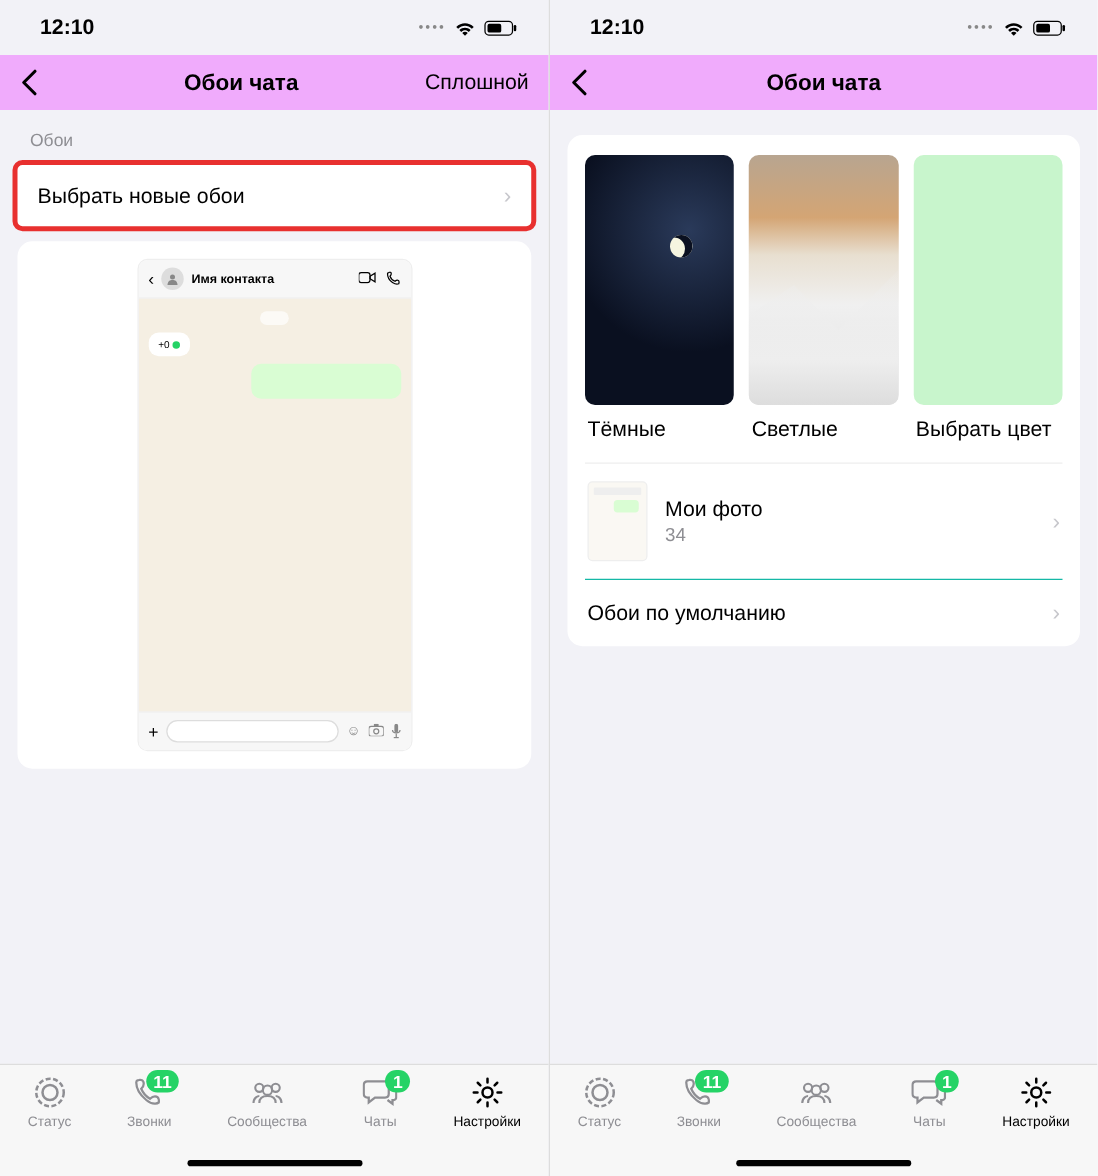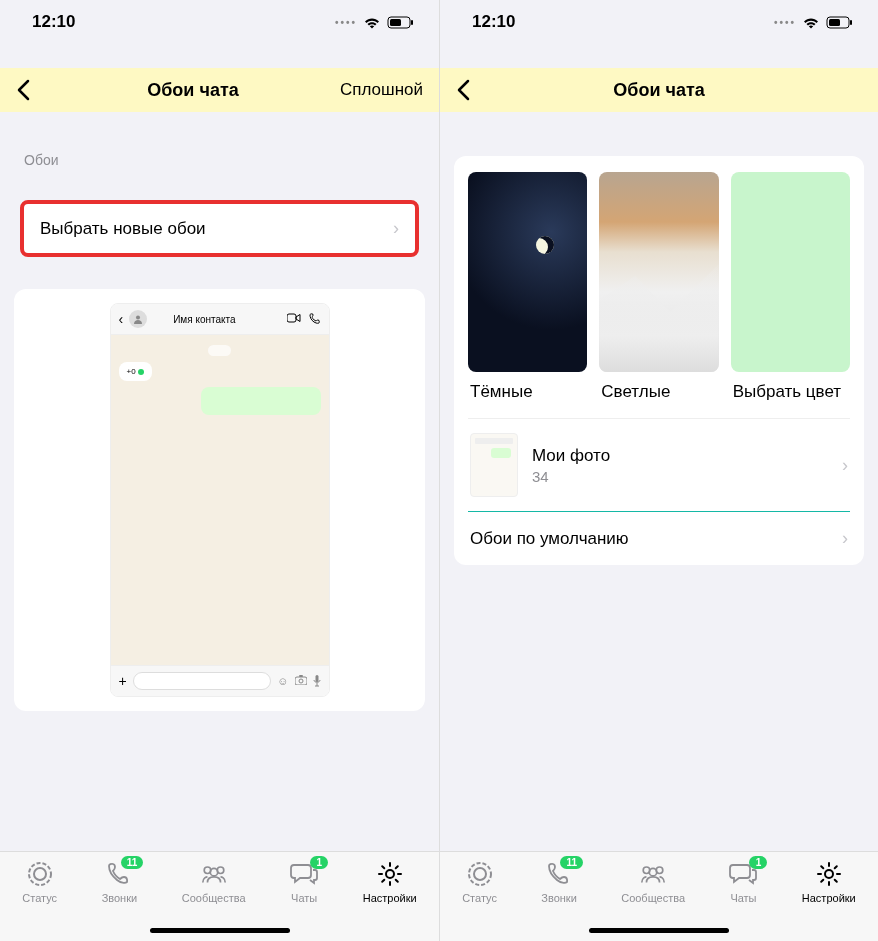--- a/index.html
+++ b/index.html
@@ -1,45 +1,45 @@
 <!DOCTYPE html>
 <html><head>
 <meta charset="utf-8">
 <style>
 * { box-sizing: border-box; margin: 0; padding: 0; }
 body { font-family: -apple-system, BlinkMacSystemFont, "Segoe UI", sans-serif; background: #fff; display: flex; }
-.screen { width: 439px; height: 941px; background: #f2f2f7; position: relative; display: flex; flex-direction: column; gap: 24px; }
+.screen { width: 439px; height: 941px; background: #f2f2f7; position: relative; display: flex; flex-direction: column; }
 .screen + .screen { border-left: 1px solid #ddd; }
 
 
 .status-bar { height: 44px; display: flex; justify-content: space-between; align-items: center; padding: 0 24px 0 32px; background: #f2f2f7; font-size: 17px; font-weight: 600; }
 .status-right { display: flex; align-items: center; gap: 6px; }
 .dots { letter-spacing: 2px; color: #888; font-size: 10px; }
 
 
-.nav-header { height: 44px; display: flex; align-items: center; padding: 0 16px; background: #fef9c3; }
+.nav-header { height: 44px; display: flex; align-items: center; padding: 0 16px; background: #f0abfc; }
 .nav-back { width: 30px; font-size: 24px; font-weight: 400; }
 .nav-title { flex: 1; text-align: center; font-size: 18px; font-weight: 600; }
 .nav-action { font-size: 17px; color: #000; min-width: 30px; text-align: right; }
 
 
 .section-header { padding: 16px 24px 8px; font-size: 14px; color: #8e8e93; }
 
 
 .cell { background: #fff; margin: 0 14px; border-radius: 12px; padding: 14px 16px; display: flex; align-items: center; justify-content: space-between; font-size: 17px; }
-.cell.highlighted { border: 4px solid #e8302f; border-radius: 8px; margin: 0 20px; }
+.cell.highlighted { border: 4px solid #e8302f; border-radius: 8px; margin: 0 10px; }
 .chevron { color: #c7c7cc; font-size: 18px; }
 
 
 .preview-card { background: #fff; margin: 8px 14px; border-radius: 12px; padding: 14px; }
 .chat-preview { width: 220px; margin: 0 auto; border: 1px solid #eee; border-radius: 8px; overflow: hidden; }
 .chat-header { background: #f7f7f7; display: flex; align-items: center; padding: 6px 8px; gap: 6px; font-size: 10px; border-bottom: 1px solid #eee; }
 .chat-back { font-size: 14px; color: #000; }
 .avatar { width: 18px; height: 18px; border-radius: 50%; background: #ddd; display: inline-flex; align-items: center; justify-content: center; font-size: 10px; }
-.chat-name { flex: 1; font-weight: 400; margin-left: 20px; }
+.chat-name { flex: 1; font-weight: 700; }
 .chat-icons { display: flex; gap: 8px; font-size: 12px; }
 .chat-body { background: #f5efe3; height: 330px; padding: 10px 8px; position: relative; }
 .day-pill { background: #fff; border-radius: 6px; padding: 2px 6px; font-size: 7px; margin: 0 auto 6px; width: fit-content; color: #888; opacity: 0.7; }
 .bubble-in { background: #fff; border-radius: 8px; padding: 5px 8px; font-size: 8px; width: fit-content; margin-bottom: 6px; display: flex; align-items: center; gap: 2px; }
 .green-dot { width: 6px; height: 6px; background: #25d366; border-radius: 50%; display: inline-block; }
 .bubble-out { background: #d9fdd3; border-radius: 8px; padding: 8px; width: 120px; height: 28px; margin-left: auto; }
 .chat-input-bar { background: #f7f7f7; display: flex; align-items: center; padding: 6px 8px; gap: 6px; border-top: 1px solid #eee; }
 .chat-add { font-size: 14px; }
 .chat-input { flex: 1; height: 18px; background: #fff; border: 1px solid #ddd; border-radius: 10px; }
 .chat-input-icons { display: flex; gap: 6px; font-size: 11px; color: #888; }
@@ -69,21 +69,21 @@
 .photo-count { font-size: 15px; color: #8e8e93; margin-top: 2px; }
 
 
 .default-row { display: flex; align-items: center; justify-content: space-between; padding: 16px 2px; border-top: 1px solid #14b8a6; font-size: 17px; }
 
 
 .tab-bar { position: absolute; bottom: 0; left: 0; right: 0; height: 90px; background: #f7f7f7; border-top: 1px solid #ddd; display: flex; justify-content: space-around; padding-top: 8px; }
 .tab { display: flex; flex-direction: column; align-items: center; gap: 4px; font-size: 11px; color: #8e8e93; position: relative; }
 .tab.active { color: #000; }
 .tab-icon { width: 28px; height: 28px; display: flex; align-items: center; justify-content: center; font-size: 22px; position: relative; }
-.badge { position: absolute; top: -4px; right: -10px; background: #25d366; color: #fff; border-radius: 10px; padding: 1px 6px; font-size: 10px; font-weight: 600; min-width: 18px; text-align: center; }
+.badge { position: absolute; top: -4px; right: -10px; background: #25d366; color: #fff; border-radius: 10px; padding: 1px 6px; font-size: 14px; font-weight: 600; min-width: 18px; text-align: center; }
 .home-indicator { position: absolute; bottom: 8px; left: 50%; transform: translateX(-50%); width: 140px; height: 5px; background: #000; border-radius: 3px; }
 
 svg { display: block; }
 </style>
 </head>
 <body>
 
 <div class="screen">
   <div class="status-bar">
     <span>12:10</span>

